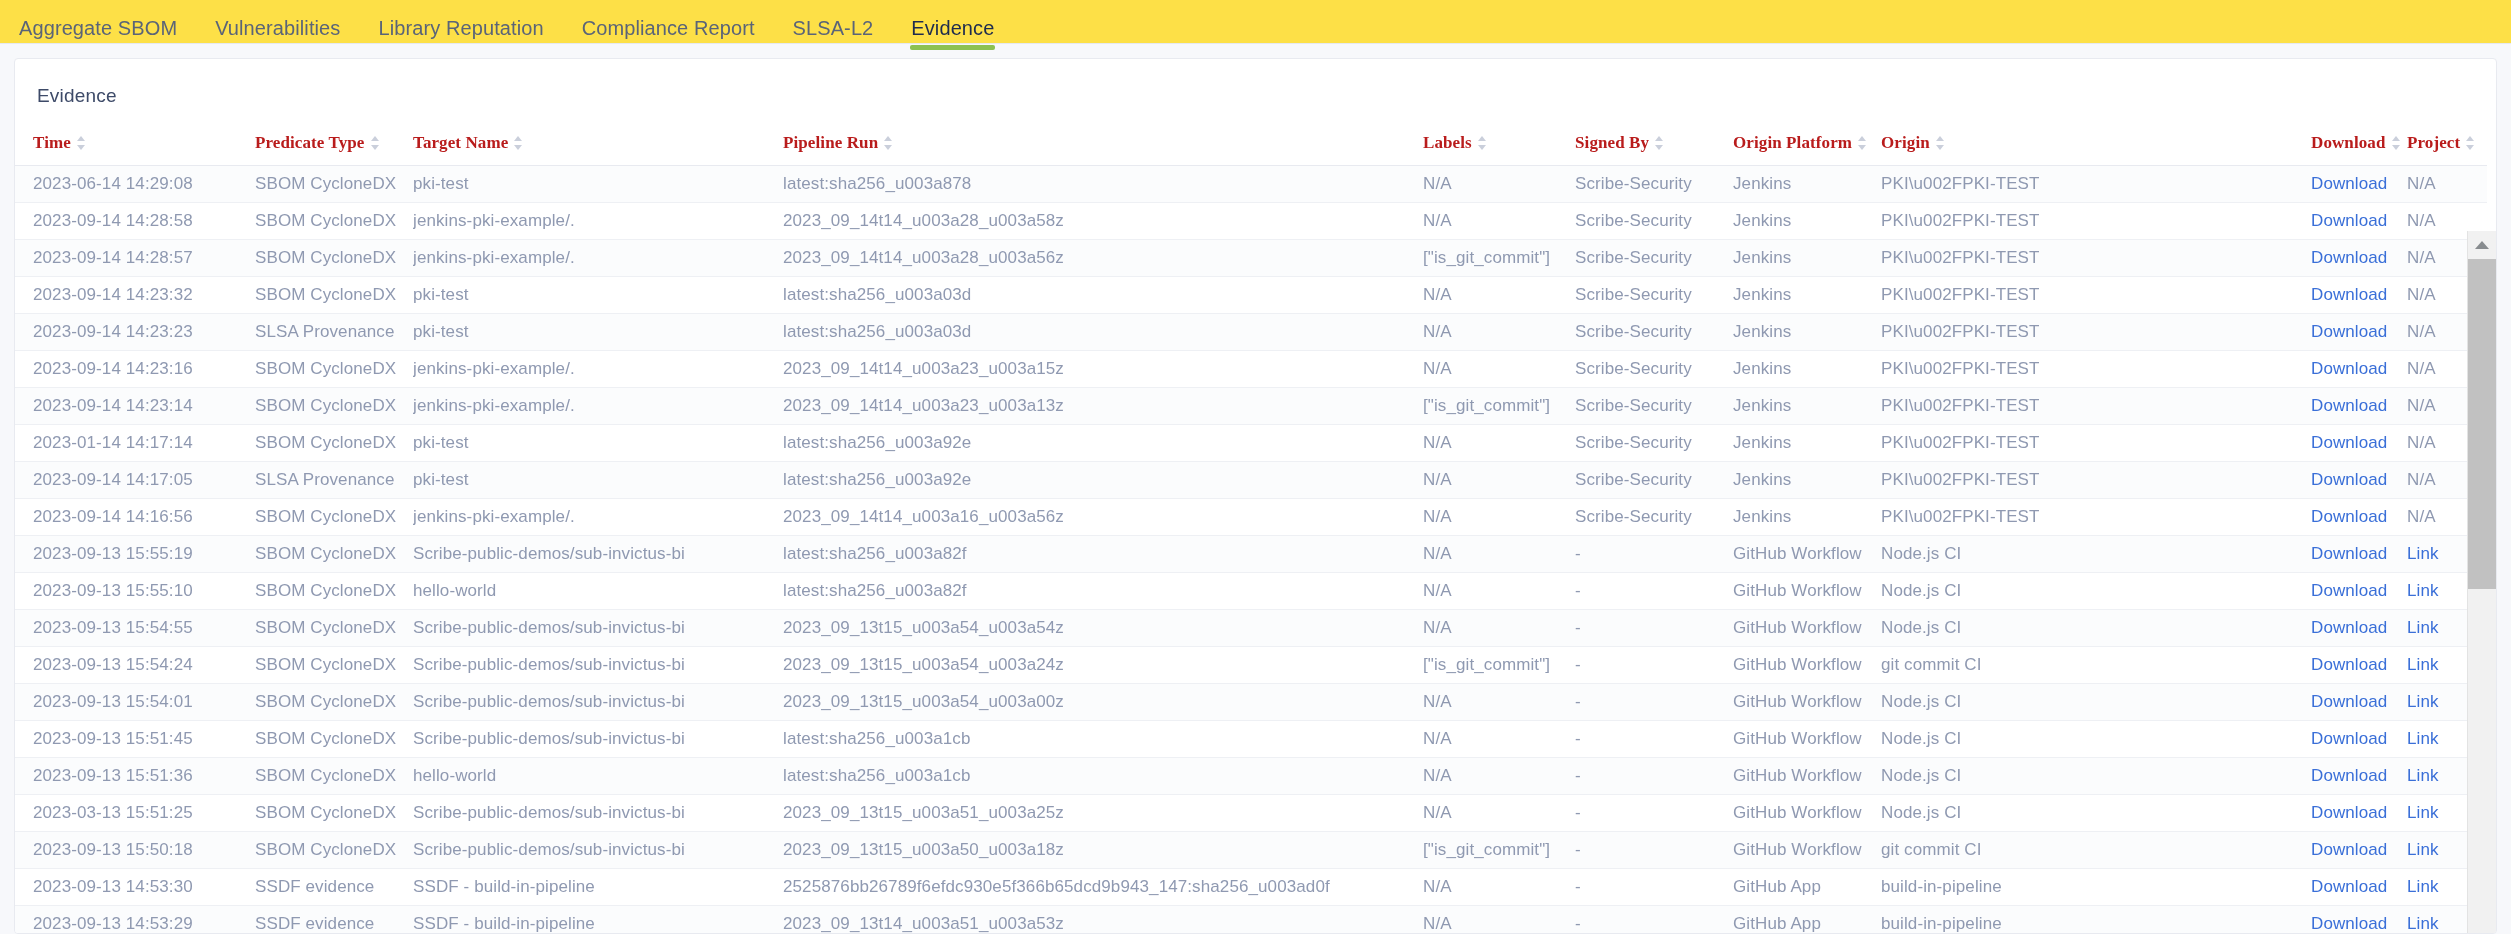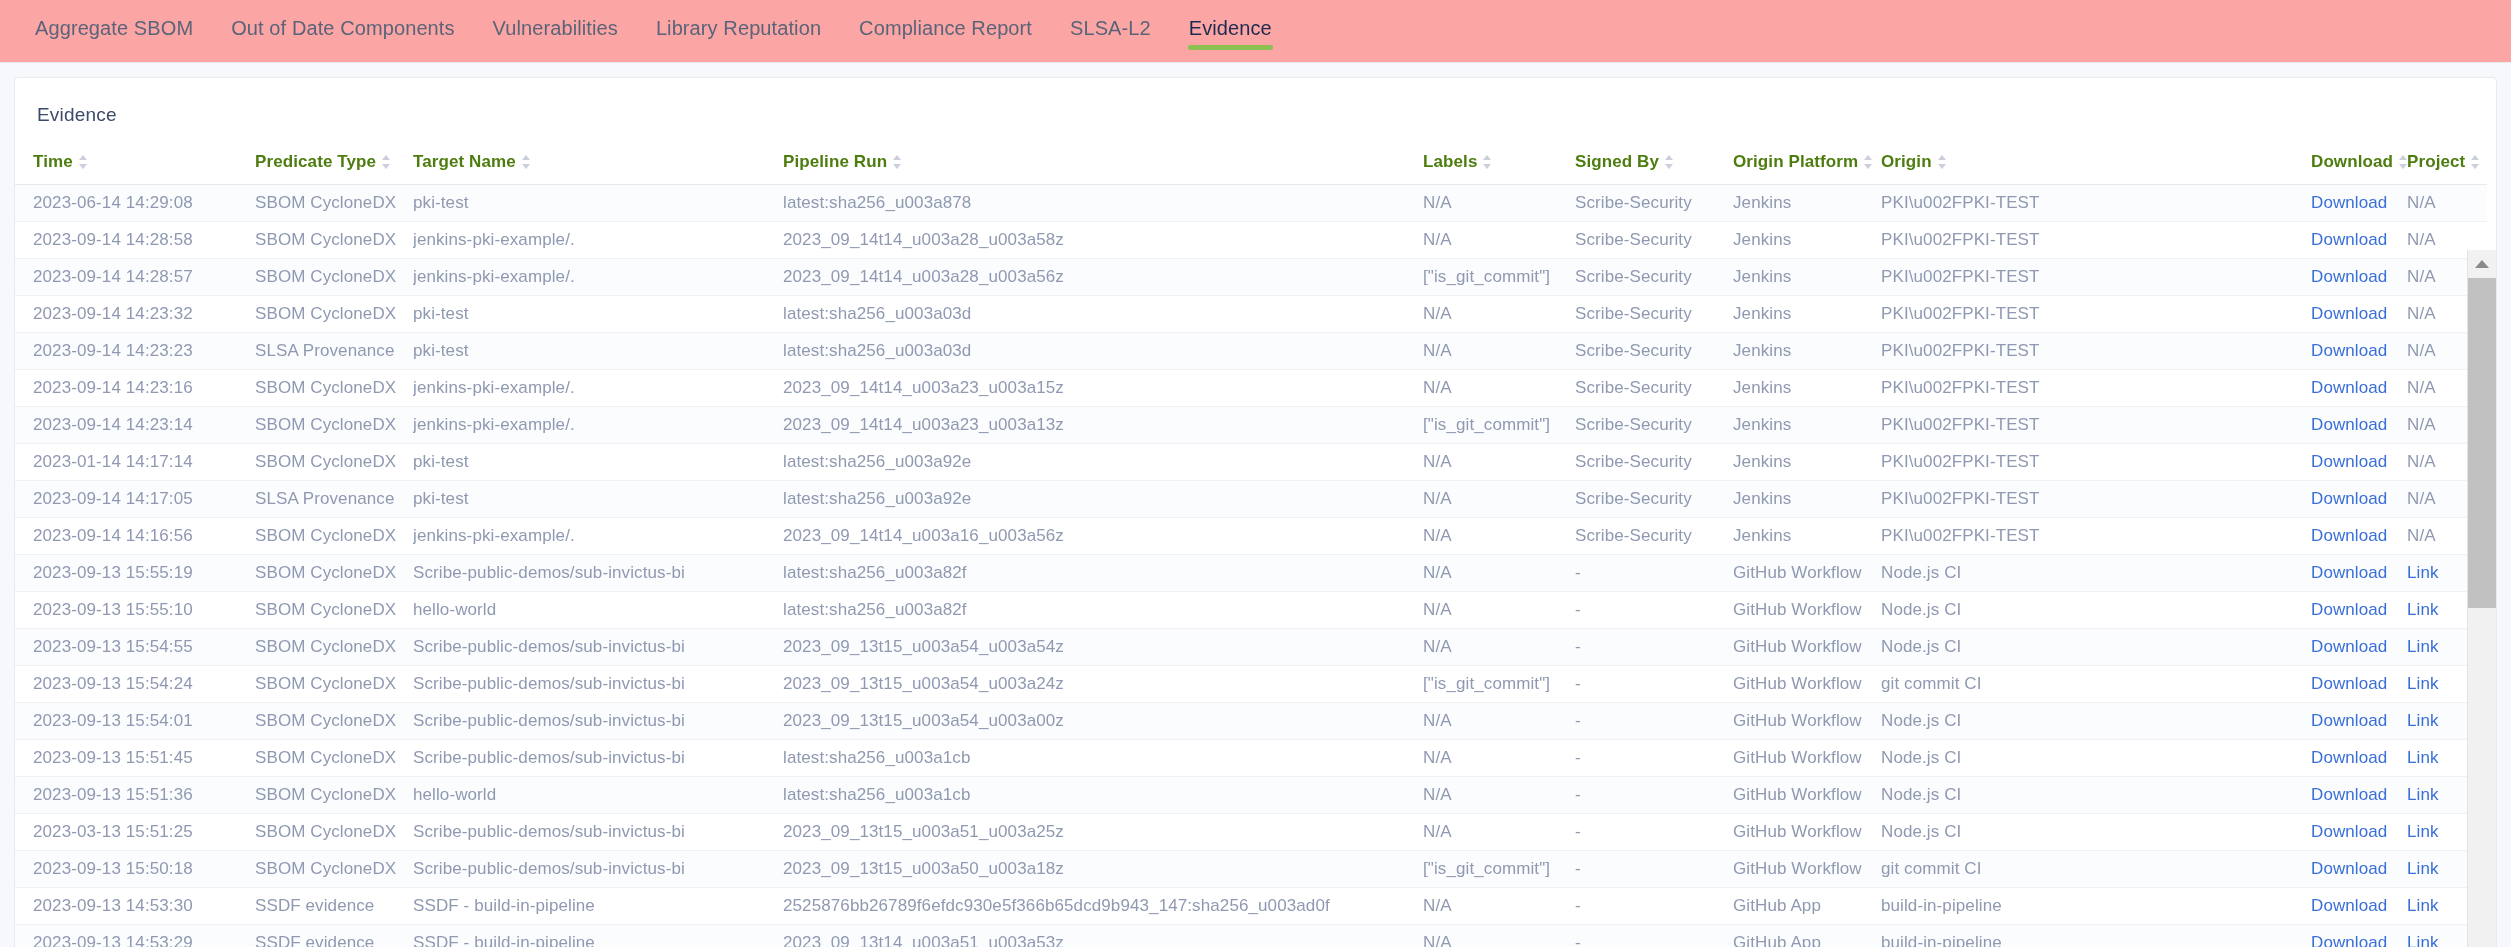--- a/index.html
+++ b/index.html
@@ -10,26 +10,26 @@
     height: 947px;
     overflow: hidden;
     background: #ffffff;
     font-family: "Liberation Sans", sans-serif;
     -webkit-font-smoothing: antialiased;
   }
 
   
   .tabbar {
     position: relative;
-    height: 63px;
-    background: #fca5a5;
+    height: 44px;
+    background: #fde047;
     border-bottom: 1px solid #e6e9f0;
     display: flex;
     align-items: flex-start;
-    padding-left: 16px;
+    padding-left: 0;
     box-sizing: border-box;
   }
   .tab {
     position: relative;
     height: 56px;
     display: flex;
     align-items: center;
     padding: 0 19px;
     font-size: 20px;
     color: #5a6478;
@@ -86,27 +86,28 @@
     width: 2452px;
     border-collapse: collapse;
     table-layout: fixed;
     font-size: 17px;
   }
 
   table.evidence thead th {
     text-align: left;
     font-weight: 700;
     font-size: 17px;
-    color: #4d7c0f;
+    color: #b91c1c;
     padding: 6px 0 12px 0;
     border-bottom: 1px solid #e8eaf0;
     white-space: nowrap;
     vertical-align: bottom;
     cursor: pointer;
     letter-spacing: .1px;
+    font-family: Liberation Serif, serif;
   }
 
   .th-inner { display: inline-flex; align-items: center; gap: 6px; }
 
   .sort-icon {
     display: inline-block;
     width: 9px;
     height: 14px;
     position: relative;
     flex: none;
@@ -199,23 +200,20 @@
   }
 </style>
 </head>
 <body>
 
 <div class="tabbar" id="tabbar">
     <div class="tab">
       <span>Aggregate SBOM</span>
     </div>
     <div class="tab">
-      <span>Out of Date Components</span>
-    </div>
-    <div class="tab">
       <span>Vulnerabilities</span>
     </div>
     <div class="tab">
       <span>Library Reputation</span>
     </div>
     <div class="tab">
       <span>Compliance Report</span>
     </div>
     <div class="tab">
       <span>SLSA-L2</span>

